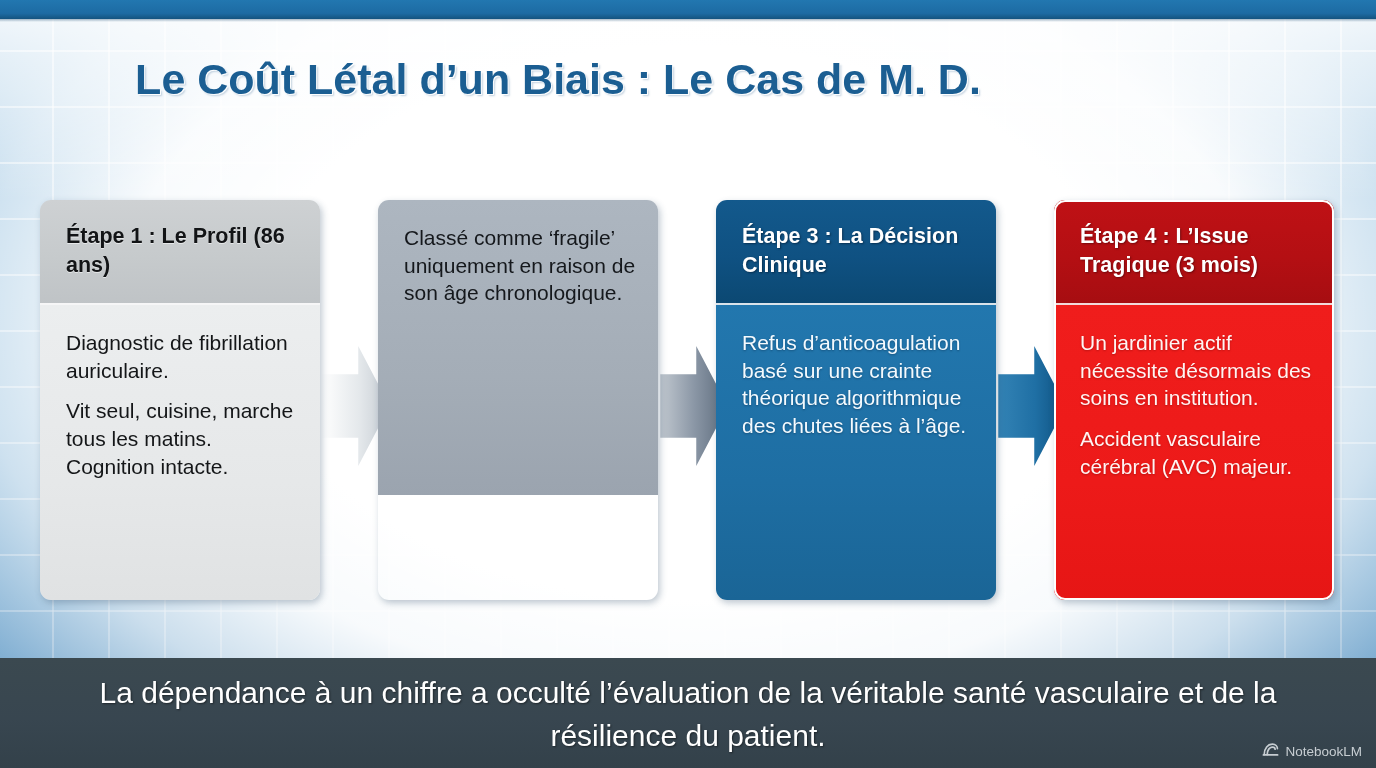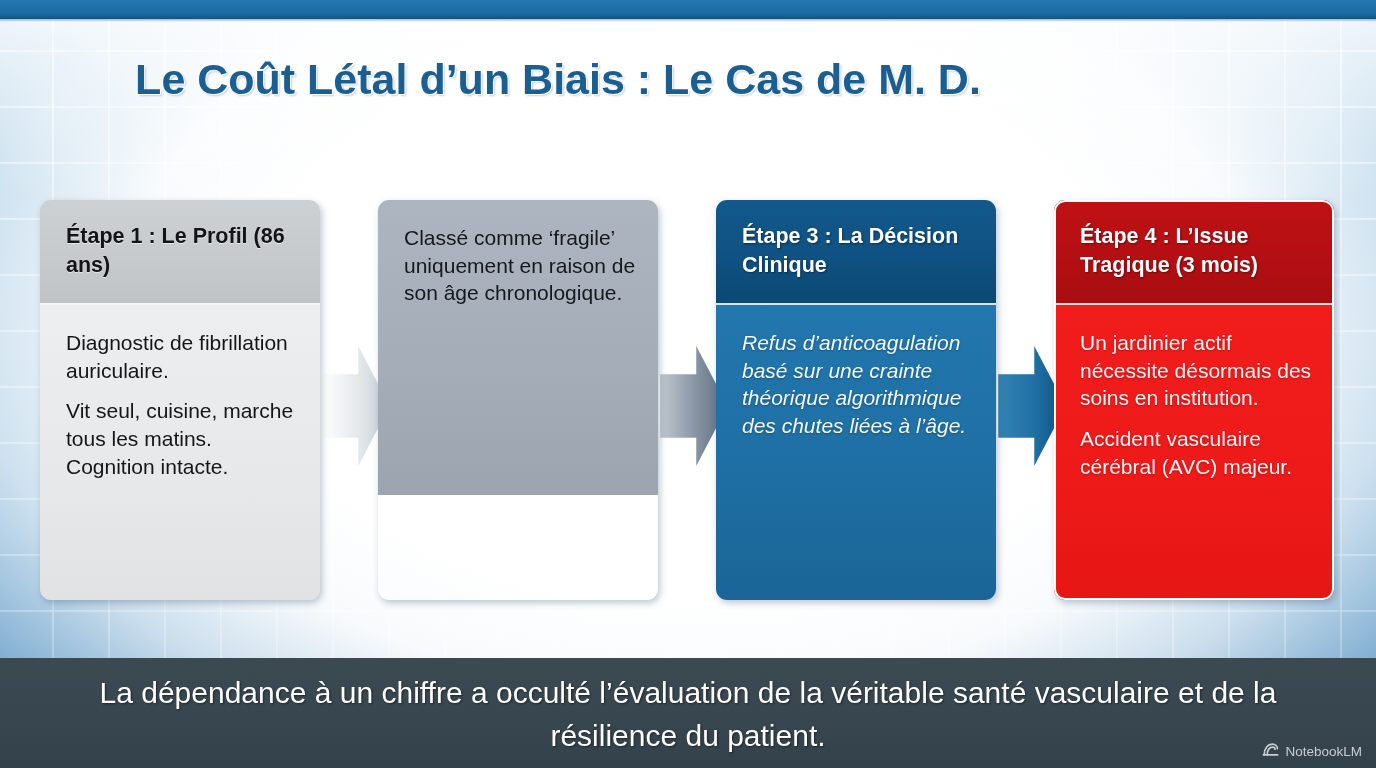--- a/index.html
+++ b/index.html
@@ -152,21 +152,20 @@
   #card-3 .hdr {
     color: #ffffff;
     background: linear-gradient(to bottom, #13598c 0%, #0f5182 55%, #0b4872 100%);
     text-shadow: 1px 1px 2px rgba(5,30,55,.65);
   }
   #card-3 .body {
     color: #f4fafe;
     background: linear-gradient(to bottom, #2277ae 0%, #1e6ea3 60%, #1a6596 100%);
     height: 295px;
     text-shadow: 0 1px 2px rgba(8,45,75,.45);
-    font-style: italic;
   }
 
   
   #card-4 { left: 1054px; }
   #card-4 .hdr {
     color: #ffffff;
     background: linear-gradient(to bottom, #bf1115 0%, #b40f13 55%, #a60d11 100%);
     text-shadow: 1px 1px 2px rgba(70,5,8,.6);
   }
   #card-4 .body {

